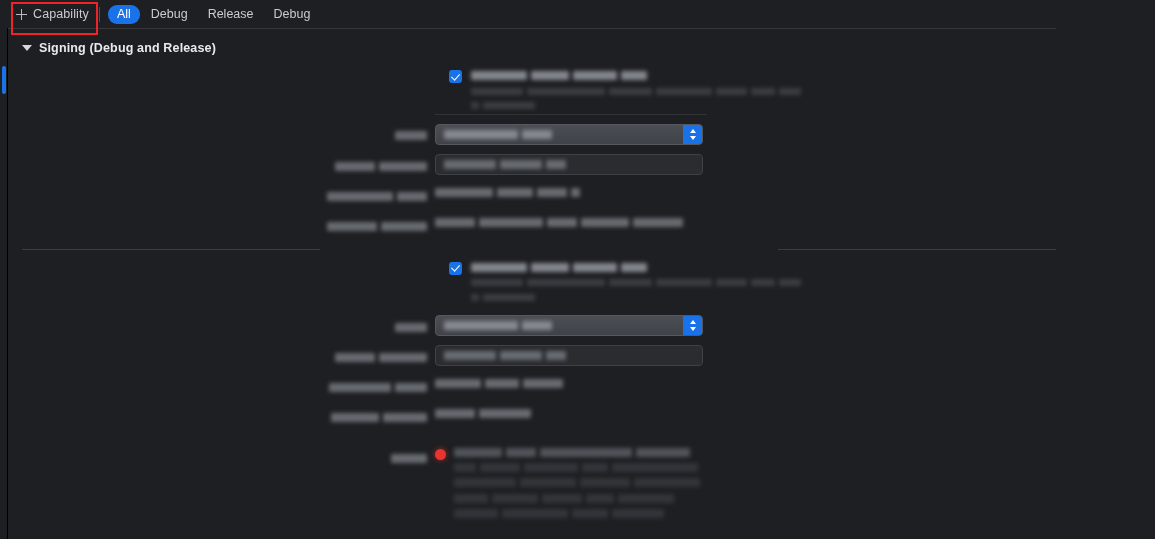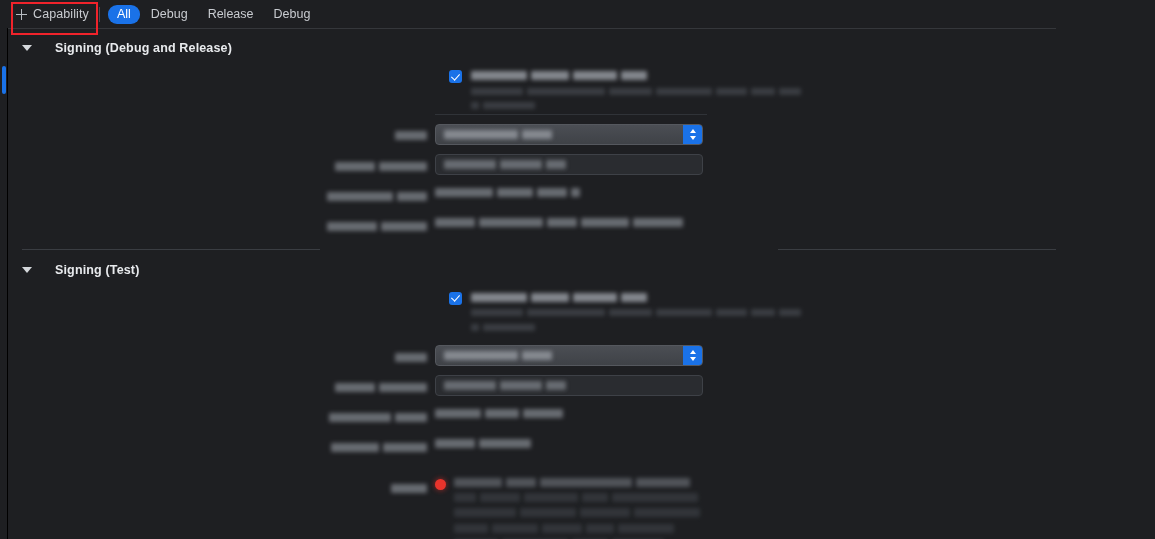--- a/index.html
+++ b/index.html
@@ -128,21 +128,21 @@
   .content {
     position: absolute;
     left: 8px; top: 29px;
     width: 1147px; height: 510px;
     overflow: hidden;
   }
 
   .section-header {
     display: flex;
     align-items: center;
-    gap: 23px;
+    gap: 7px;
     height: 19px;
     padding-left: 14px;
   }
   .disclosure {
     width: 0; height: 0;
     border-left: 5px solid transparent;
     border-right: 5px solid transparent;
     border-top: 6px solid #d5d8dc;
     flex: 0 0 auto;
     cursor: default;
@@ -456,24 +456,20 @@
       </div>
     </div>
 
     <div class="section-divider" style="margin-top:14px;">
       <span class="seg-a"></span>
       <span class="seg-b"></span>
     </div>
 
     <div>
 
-      <div class="section-header" style="margin-top:11px;">
-        <span class="disclosure"></span>
-        <span class="section-title">Signing (Test)</span>
-      </div>
 
       <div class="form" style="padding-top:11px;">
 
         <div class="check-row">
           <span class="checkbox"></span>
           <span class="check-text">
             <span class="redact-line">
               <i class="redact bright" style="width:56px"></i><i class="redact bright" style="width:38px"></i><i class="redact bright" style="width:44px"></i><i class="redact bright" style="width:26px"></i>
             </span>
             <span class="redact-line">

